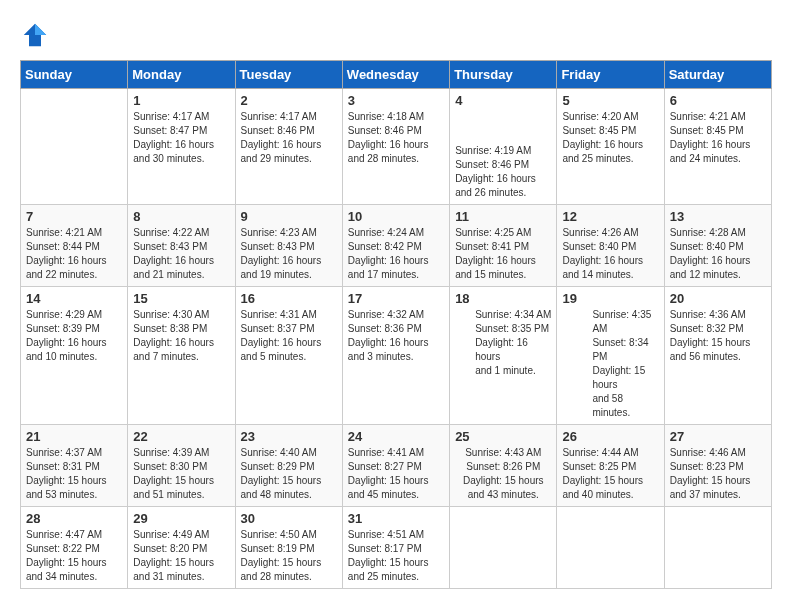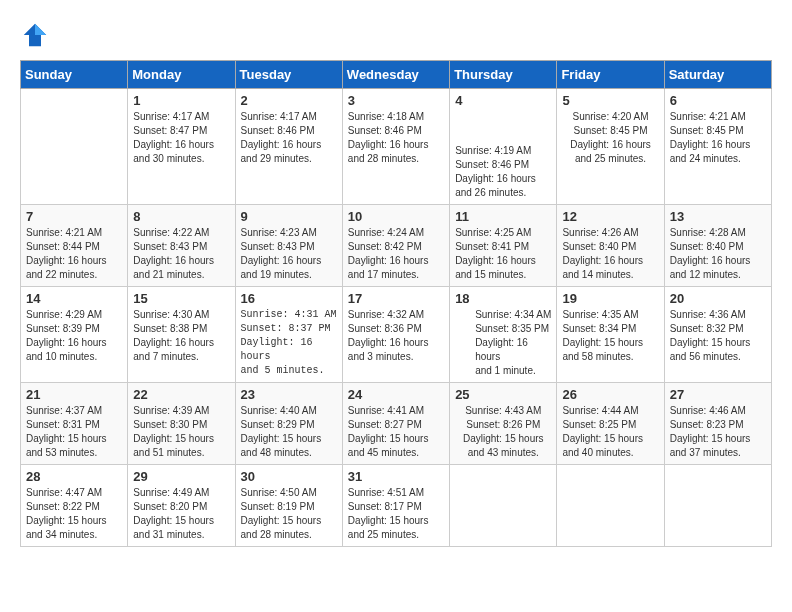--- a/index.html
+++ b/index.html
@@ -146,21 +146,21 @@
         </td>
         <td>
           <span class="day-number">4</span>
           <div class="day-info" style="white-space: pre-line; margin-top: 36px;">Sunrise: 4:19 AM
 Sunset: 8:46 PM
 Daylight: 16 hours
 and 26 minutes.</div>
         </td>
         <td>
           <span class="day-number">5</span>
-          <div class="day-info" style="white-space: pre-line; text-align: center;">Sunrise: 4:20 AM
+          <div class="day-info" style="white-space: pre-line;">Sunrise: 4:20 AM
 Sunset: 8:45 PM
 Daylight: 16 hours
 and 25 minutes.</div>
         </td>
         <td>
           <span class="day-number">6</span>
           <div class="day-info" style="white-space: pre-line;">Sunrise: 4:21 AM
 Sunset: 8:45 PM
 Daylight: 16 hours
 and 24 minutes.</div>
@@ -227,42 +227,42 @@
         </td>
         <td>
           <span class="day-number">15</span>
           <div class="day-info" style="white-space: pre-line;">Sunrise: 4:30 AM
 Sunset: 8:38 PM
 Daylight: 16 hours
 and 7 minutes.</div>
         </td>
         <td>
           <span class="day-number">16</span>
-          <div class="day-info" style="white-space: pre-line; font-family: Liberation Mono, monospace;">Sunrise: 4:31 AM
+          <div class="day-info" style="white-space: pre-line;">Sunrise: 4:31 AM
 Sunset: 8:37 PM
 Daylight: 16 hours
 and 5 minutes.</div>
         </td>
         <td>
           <span class="day-number">17</span>
           <div class="day-info" style="white-space: pre-line;">Sunrise: 4:32 AM
 Sunset: 8:36 PM
 Daylight: 16 hours
 and 3 minutes.</div>
         </td>
         <td>
           <span class="day-number">18</span>
           <div class="day-info" style="white-space: pre-line; margin-left: 20px;">Sunrise: 4:34 AM
 Sunset: 8:35 PM
 Daylight: 16 hours
 and 1 minute.</div>
         </td>
         <td>
           <span class="day-number">19</span>
-          <div class="day-info" style="white-space: pre-line;">Sunrise: 4:35 AM
+          <div class="day-info" style="white-space: pre-line; margin-left: 30px;">Sunrise: 4:35 AM
 Sunset: 8:34 PM
 Daylight: 15 hours
 and 58 minutes.</div>
         </td>
         <td>
           <span class="day-number">20</span>
           <div class="day-info" style="white-space: pre-line;">Sunrise: 4:36 AM
 Sunset: 8:32 PM
 Daylight: 15 hours
 and 56 minutes.</div>

